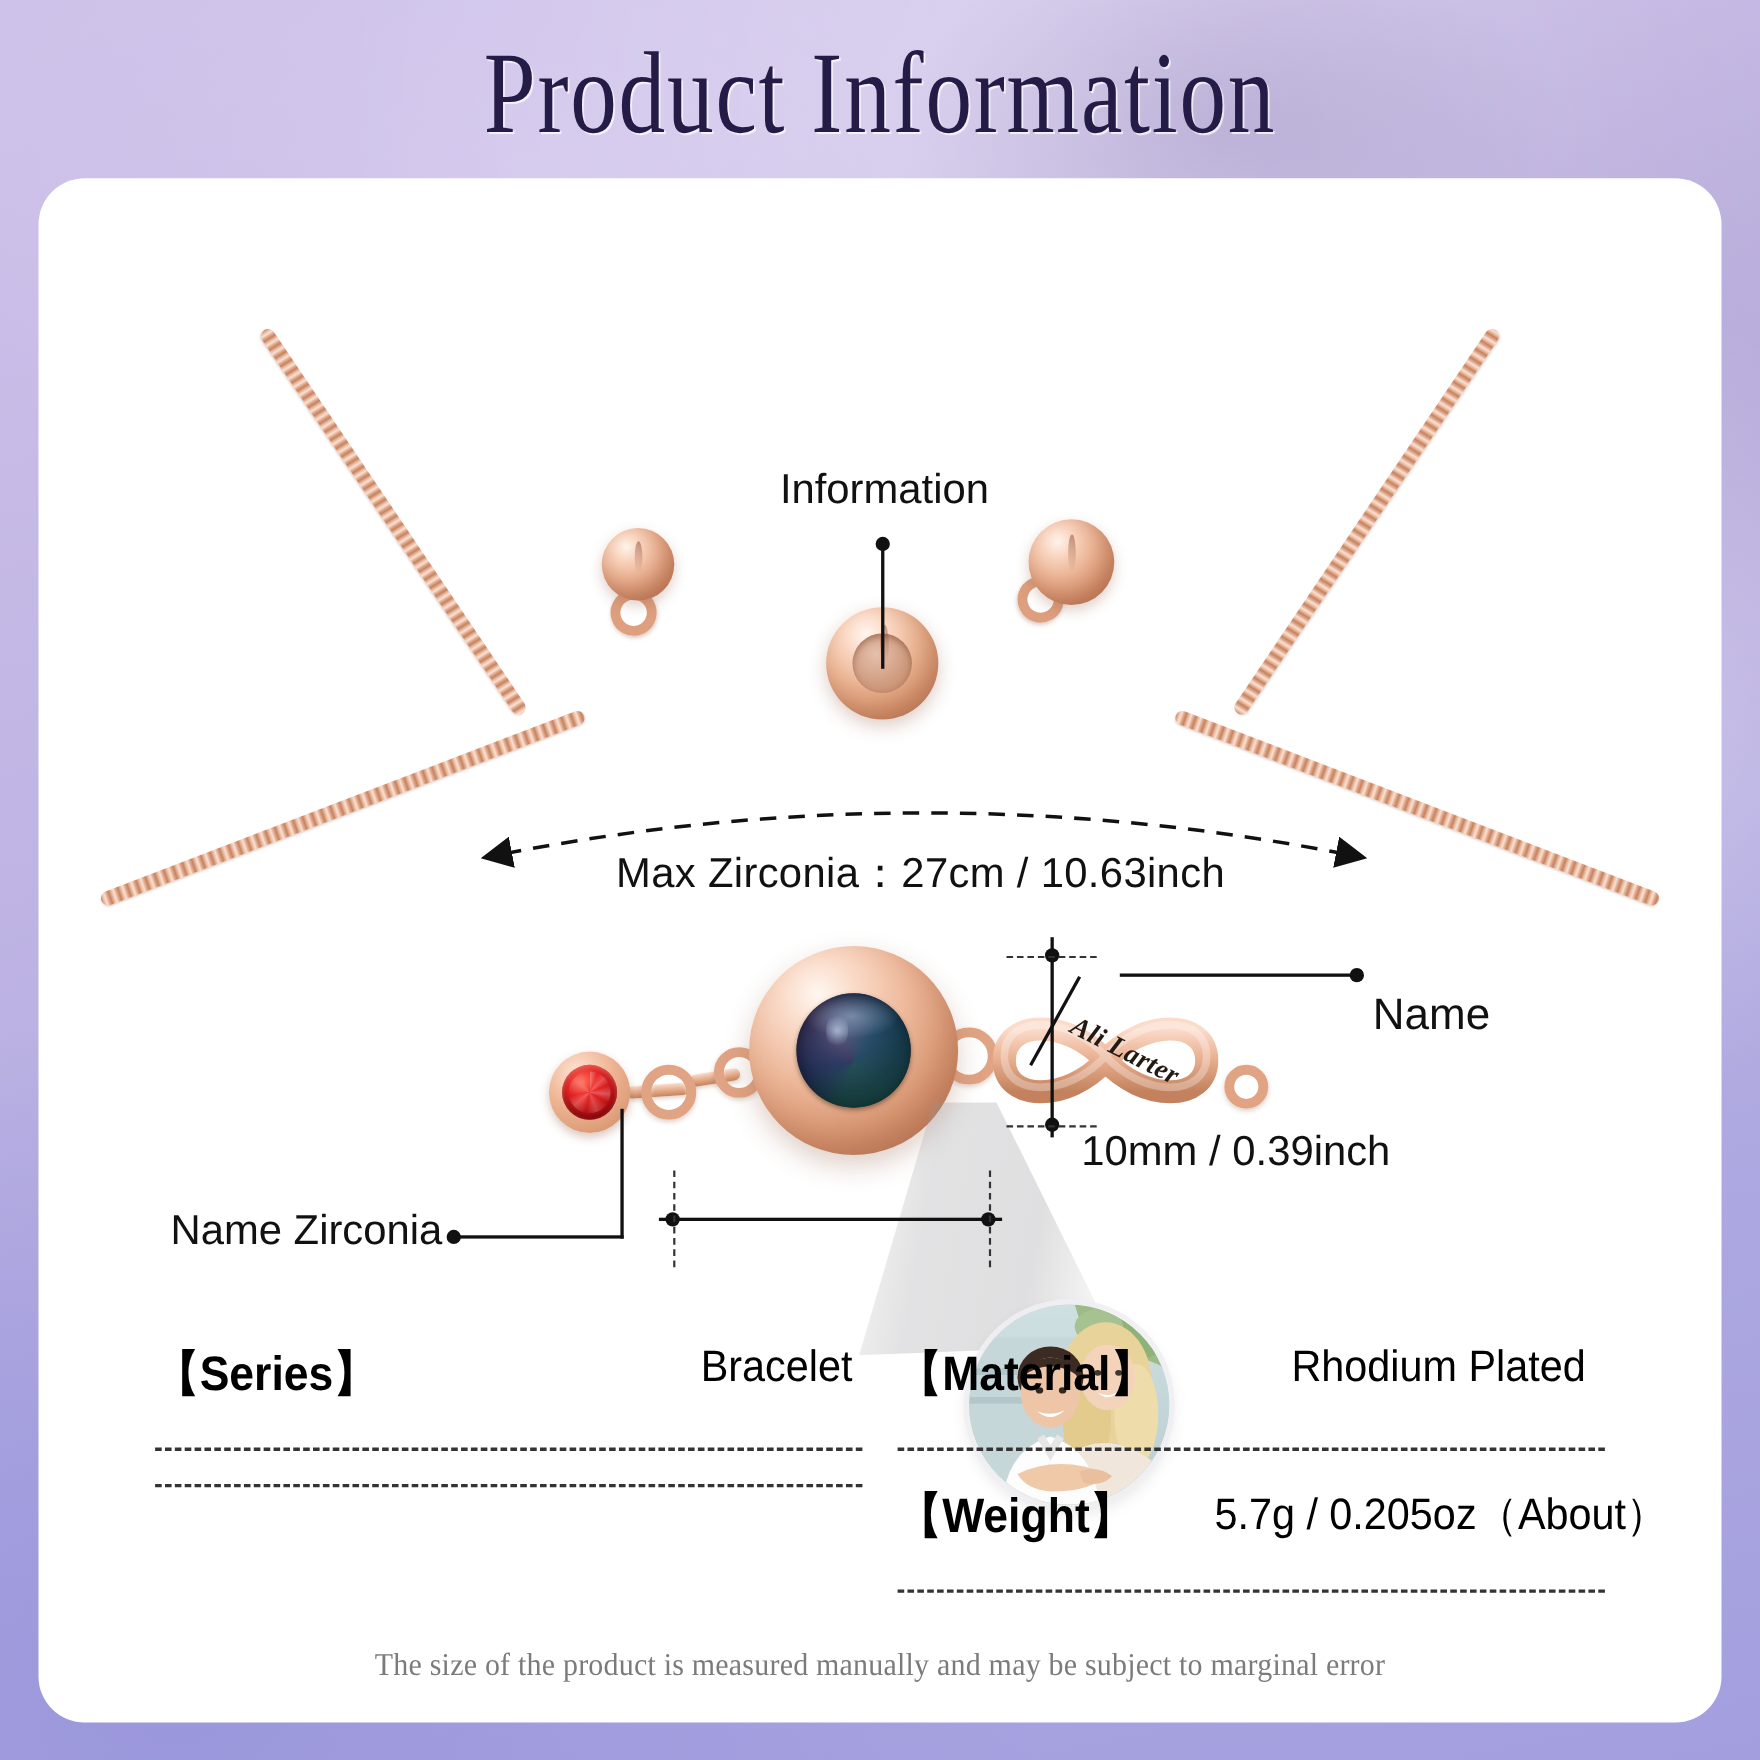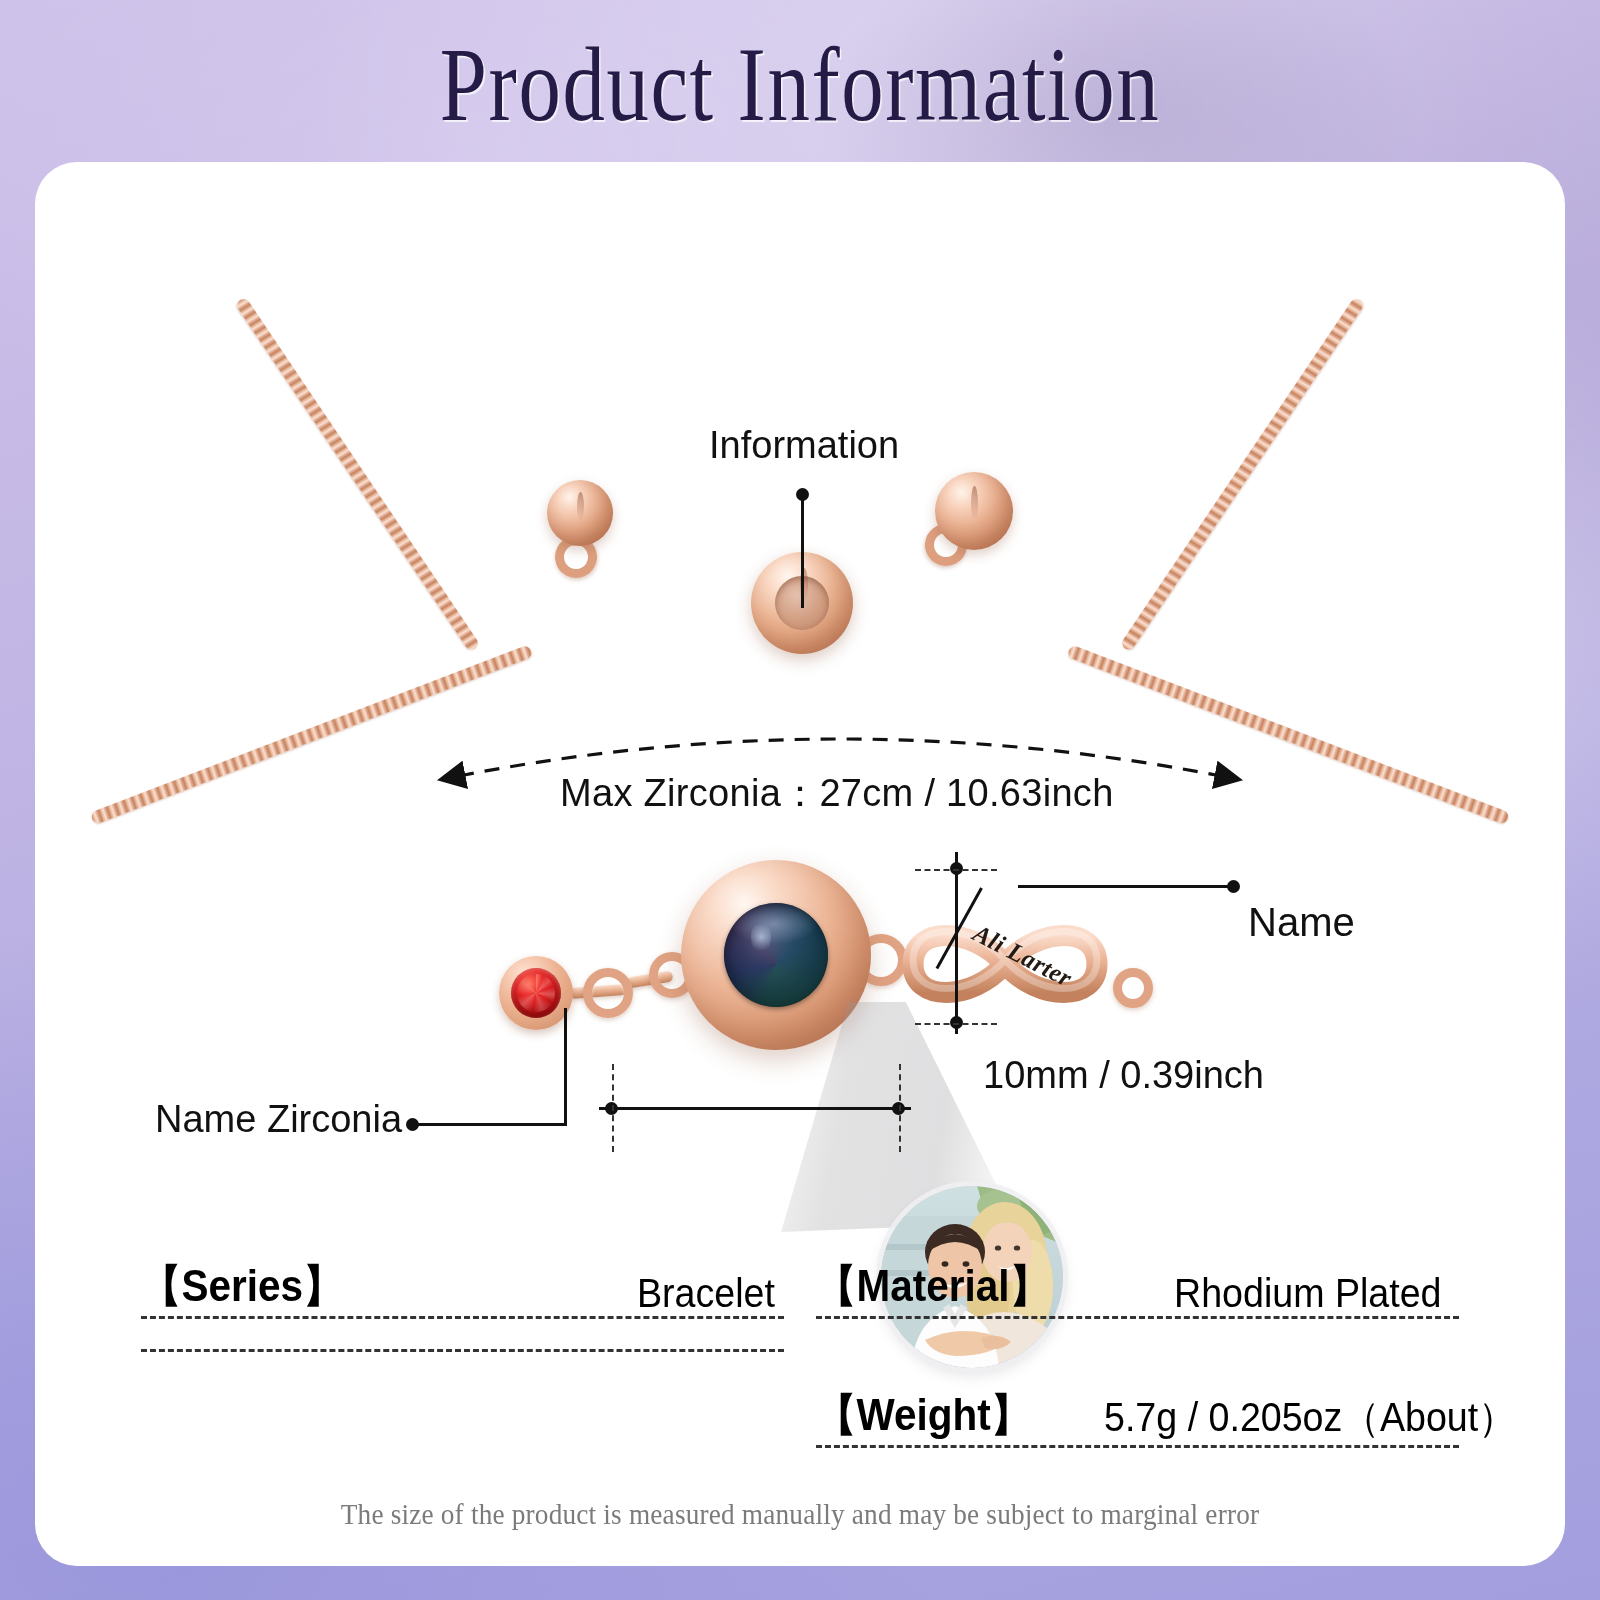--- a/index.html
+++ b/index.html
@@ -282,28 +282,28 @@
   #dim15-ext-l { left:577px; top:902px; height:88px; }
   #dim15-ext-r { left:864px; top:902px; height:88px; }
   #lbl-15mm { left:598px; top:956px; font-size:38px; }
 
   
   #dim10-line  { left:920px; top:690px; width:3px; height:182px; background:#111; position:absolute; }
   #dim10-dot-t { left:915px; top:700px; }
   #dim10-dot-b { left:915px; top:854px; }
   #dim10-ext-t { left:880px; top:707px; width:82px; }
   #dim10-ext-b { left:880px; top:861px; width:82px; }
-  #lbl-10mm { left:948px; top:892px; font-size:38px; }
+  #lbl-10mm { left:948px; top:864px; font-size:38px; }
 
   
   #spec { position:absolute; left:90px; top:1058px; width:1350px; }
   .spec-row { display:flex; }
   .spec-cell { width:50%; padding:0 10px; }
   .spec-inner {
-    display:flex; align-items:flex-end;
+    display:flex; align-items:flex-start;
     height:96px; padding:0 6px;
   }
   .spec-key {
     font-size:44px; font-weight:700; color:#000;
     transform:scaleX(.92); transform-origin:left center;
     white-space:nowrap;
   }
   .spec-val {
     font-size:40px; color:#000; white-space:nowrap;
     transform:scaleX(.94); transform-origin:left center;

